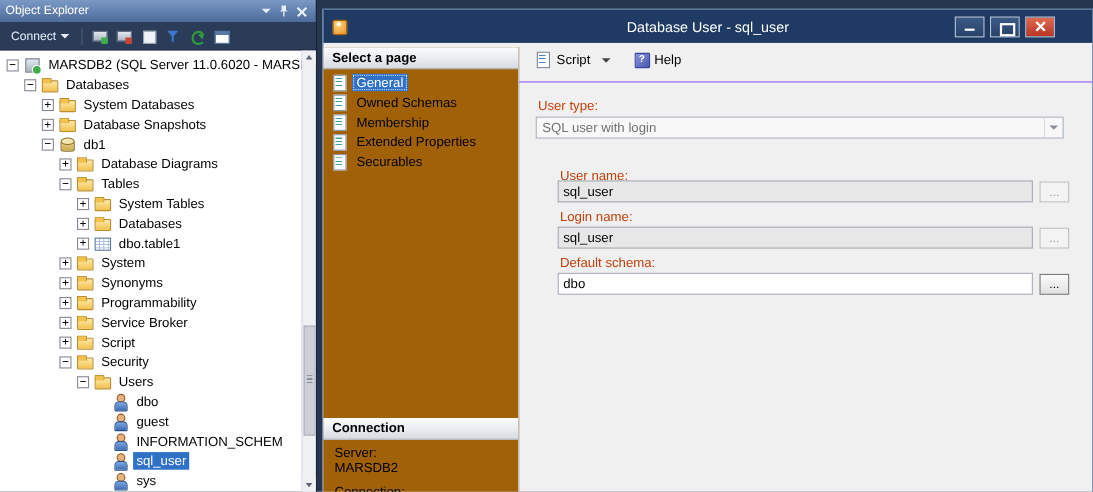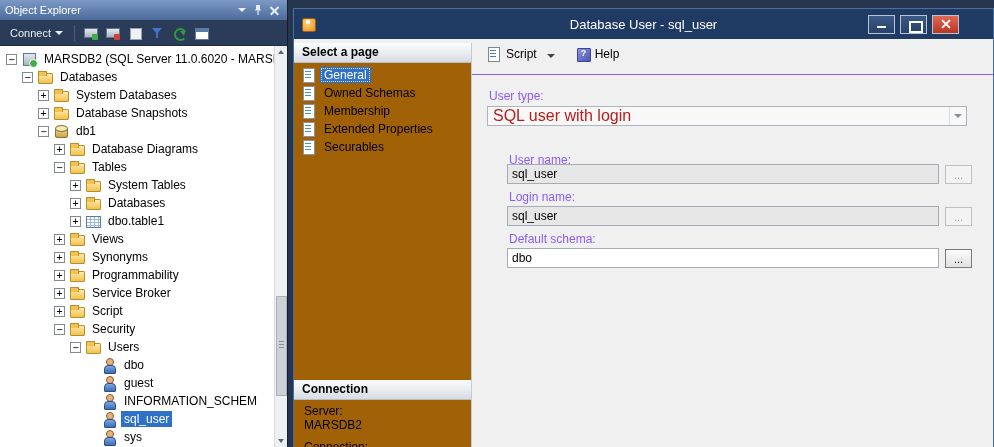--- a/index.html
+++ b/index.html
@@ -100,24 +100,24 @@
   .conn-info .line{line-height:14px}
   .conn-info .gap{margin-top:8px}
 
   .dlg-right{flex:1;display:flex;flex-direction:column;min-width:0}
   .dlg-toolbar{height:32px;display:flex;align-items:flex-start;padding:0 10px;border-bottom:1px solid #8b5cf6;flex:none}
   .tool-btn{display:inline-flex;align-items:center;font-size:12px;color:#000;padding:3px 4px;cursor:pointer}
   .tool-drop{padding:3px 6px;color:#444;cursor:pointer}
   .tool-gap{width:10px}
 
   .dlg-form{flex:1;position:relative}
-  .lbl{position:absolute;font-size:12px;color:#8b5cf6}
+  .lbl{position:absolute;font-size:12px;color:#c2410c}
   #lbl-user-type{left:17px;top:14px}
   .combo{position:absolute;left:15px;right:26px;top:31px;height:20px;background:#f8f8f8;border:1px solid #adb3bc;display:flex;align-items:center;cursor:default}
-  .combo-text{flex:1;padding:0 5px;font-size:16px;color:#b91c1c;white-space:nowrap;overflow:hidden}
+  .combo-text{flex:1;padding:0 5px;font-size:12px;color:#737373;white-space:nowrap;overflow:hidden}
   .combo-btn{width:17px;height:100%;display:flex;align-items:center;justify-content:center;color:#8a8f96;border-left:1px solid #d8dbe0;cursor:pointer}
   .tb-input{position:absolute;height:20px;border:1px solid #a5acb5;font-family:"Liberation Sans",sans-serif;font-size:12px;padding:0 4px;color:#000}
   .tb-input.gray{background:#e7e7e7}
   .tb-input.white{background:#fff}
   #lbl-user-name{left:37px;top:78px}
   #tb-user-name{left:35px;top:89px;width:432px}
   #lbl-login-name{left:37px;top:115px}
   #tb-login-name{left:35px;top:131px;width:432px}
   #lbl-default-schema{left:37px;top:157px}
   #tb-default-schema{left:35px;top:173px;width:432px}
@@ -226,21 +226,21 @@
             <span class="tree-label">Databases</span>
           </div>
           <div class="tree-row" style="padding-left: 70px;">
             <span class="expander">+</span>
             <span class="ic ic-table"></span>
             <span class="tree-label">dbo.table1</span>
           </div>
           <div class="tree-row" style="padding-left: 54px;">
             <span class="expander">+</span>
             <span class="ic ic-folder"></span>
-            <span class="tree-label">Views</span>
+            <span class="tree-label">System</span>
           </div>
           <div class="tree-row" style="padding-left: 54px;">
             <span class="expander">+</span>
             <span class="ic ic-folder"></span>
             <span class="tree-label">Synonyms</span>
           </div>
           <div class="tree-row" style="padding-left: 54px;">
             <span class="expander">+</span>
             <span class="ic ic-folder"></span>
             <span class="tree-label">Programmability</span>

